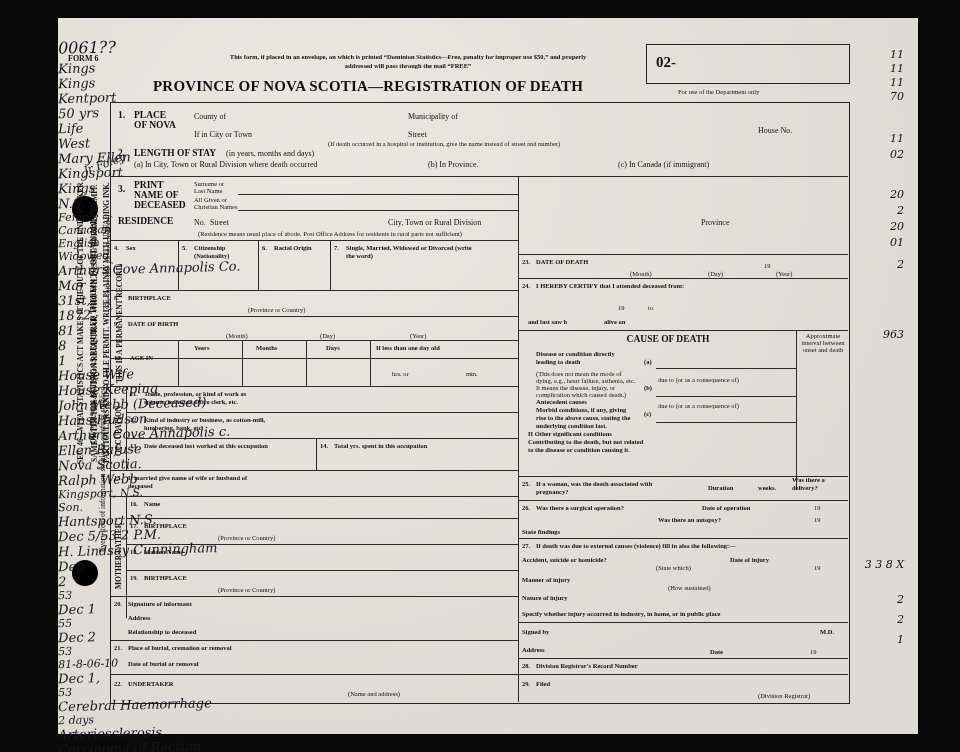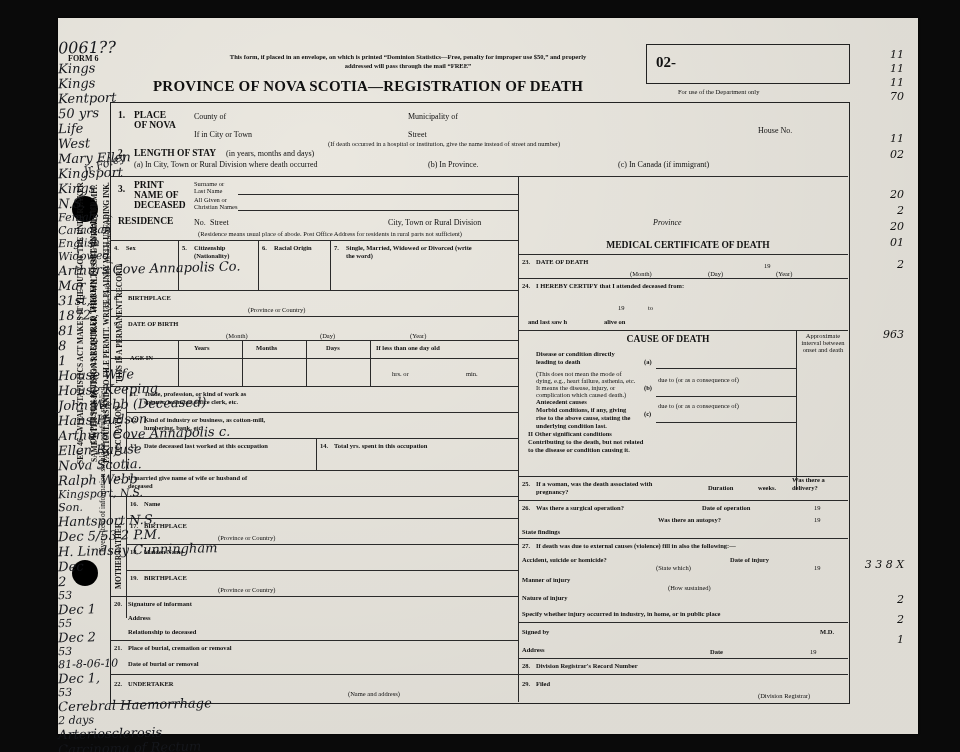--- a/index.html
+++ b/index.html
@@ -88,21 +88,21 @@
     <div class="hand" style="left:300px;top:174px;">Mary Ellen</div>
     <div class="line" style="left:180px;top:176px;width:280px;"></div>
     <div class="line" style="left:180px;top:192px;width:280px;"></div>
 
     <div class="t b md" style="left:60px;top:198px;">RESIDENCE</div>
     <div class="t sm" style="left:136px;top:200px;">No.</div>
     <div class="t sm" style="left:152px;top:200px;">Street</div>
     <div class="hand" style="left:206px;top:194px;">Kingsport</div>
     <div class="t sm" style="left:330px;top:200px;">City, Town or Rural Division</div>
     <div class="hand" style="left:460px;top:192px;">Kings</div>
-    <div class="t sm" style="left:595px;top:200px;font-style:italic;">Province</div>
+    <div class="t sm" style="left:643px;top:200px;">Province</div>
     <div class="hand" style="left:680px;top:192px;">N.S.</div>
     <div class="t xs" style="left:140px;top:212px;">(Residence means usual place of abode.   Post Office Address for residents in rural parts not sufficient)</div>
 
     <div class="line" style="left:52px;top:222px;width:408px;"></div>
     <div class="vline" style="left:120px;top:222px;height:50px;"></div>
     <div class="vline" style="left:200px;top:222px;height:50px;"></div>
     <div class="vline" style="left:272px;top:222px;height:50px;"></div>
 
     <div class="t b xs" style="left:56px;top:226px;">4.</div>
     <div class="t b xs" style="left:68px;top:226px;">Sex</div>
@@ -213,21 +213,20 @@
     <div class="hand" style="left:252px;top:620px;">Hantsport  N.S.</div>
     <div class="t b xs" style="left:70px;top:642px;">Date of burial or removal</div>
     <div class="hand" style="left:200px;top:636px;">Dec 5/53   2 P.M.</div>
 
     <div class="line" style="left:52px;top:656px;width:408px;"></div>
     <div class="t b xs" style="left:56px;top:662px;">22.</div>
     <div class="t b xs" style="left:70px;top:662px;">UNDERTAKER</div>
     <div class="hand" style="left:150px;top:656px;">H. Lindsay  Cunningham</div>
     <div class="t xs" style="left:290px;top:672px;">(Name and address)</div>
 
-    <div class="t b md" style="left:480px;top:222px;width:300px;text-align:center;">MEDICAL CERTIFICATE OF DEATH</div>
     <div class="line" style="left:460px;top:236px;width:330px;"></div>
 
     <div class="t b xs" style="left:464px;top:240px;">23.</div>
     <div class="t b xs" style="left:478px;top:240px;">DATE OF DEATH</div>
     <div class="hand" style="left:560px;top:234px;">Dec</div>
     <div class="hand" style="left:648px;top:234px;">2</div>
     <div class="t xs" style="left:706px;top:244px;">19</div>
     <div class="hand sm2" style="left:722px;top:236px;">53</div>
     <div class="t xs" style="left:572px;top:252px;">(Month)</div>
     <div class="t xs" style="left:650px;top:252px;">(Day)</div>

